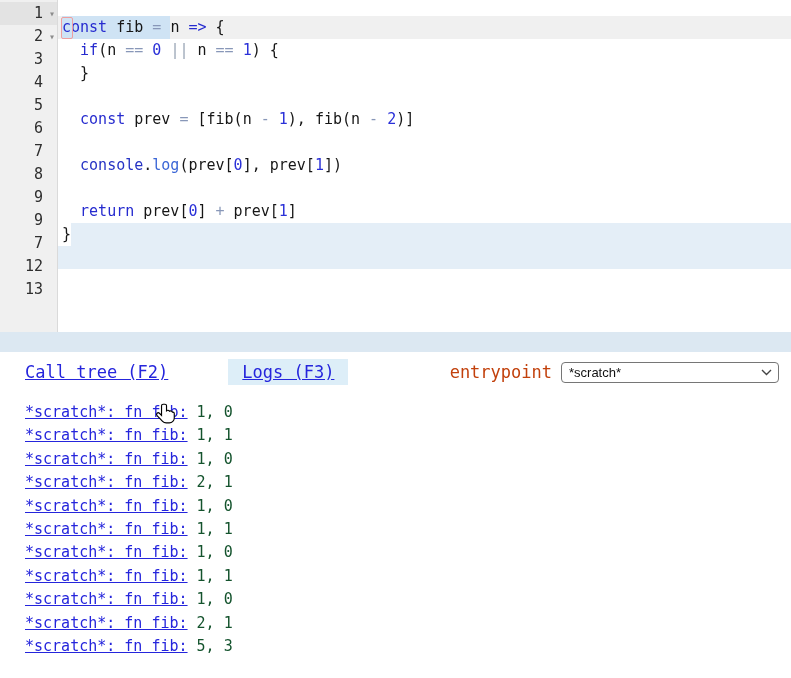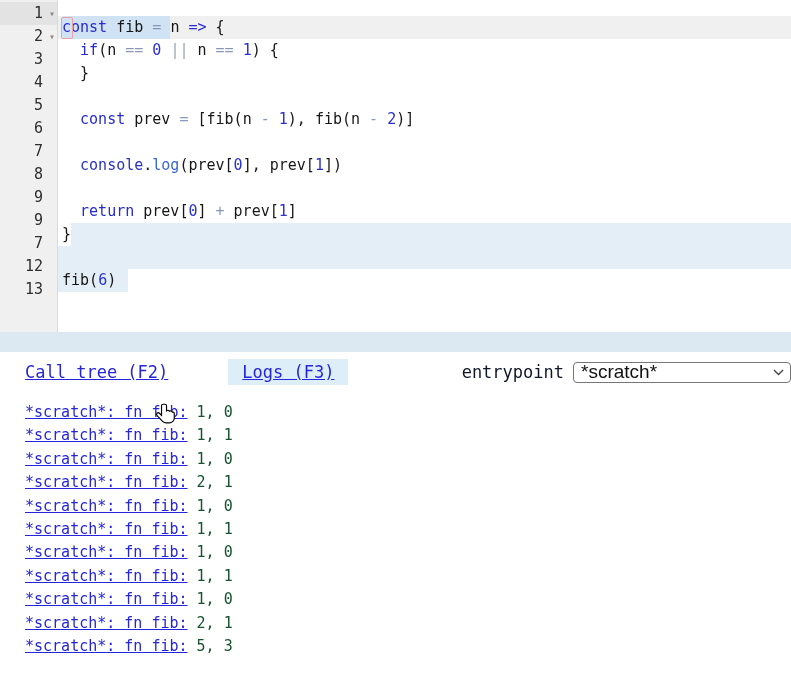--- a/index.html
+++ b/index.html
@@ -24,29 +24,29 @@
         border-radius:2px;z-index:3;background:transparent;}
   .guide{position:absolute;top:2px;bottom:2px;width:0;border-left:1px dotted var(--guide);z-index:0;}
   .tok{position:relative;z-index:2;}
   .tok.kw{color:var(--kw);} .tok.num{color:var(--num);} .tok.op{color:var(--op);}
   .tok.bar{color:var(--bar);} .tok.arrow{color:var(--kw);} .tok.builtin{color:var(--builtin);margin-top:20px;}
   .tok.prop{color:var(--prop);text-align:center;} .tok.pl,.tok.var{color:var(--text);}
   
   .gap{position:absolute;top:332px;left:0;width:791px;height:20px;background:var(--band);}
   
   .panel{position:absolute;top:352px;left:0;right:0;bottom:0;background:#ffffff;
-         padding:7px 0 0 25px;box-sizing:border-box;}
+         padding:7px 12px 0 25px;box-sizing:border-box;}
   .tabrow{display:flex;align-items:center;}
   .tab{font-size:17px;color:var(--link);text-decoration:underline;cursor:pointer;white-space:pre;}
   .tab.active{background:var(--tab_active_bg);padding:3px 14px;margin-left:60px;}
   .entry{margin-left:auto;display:flex;align-items:center;gap:9px;}
-  .entrylabel{font-size:17px;color:#0f172a;}
+  .entrylabel{font-size:17px;color:#c2410c;}
   .select{width:218px;height:21px;border:1px solid var(--select_border);border-radius:4px;
           background:#fff;display:flex;align-items:center;padding:0 20px 0 7px;position:relative;
-          font-family:"Liberation Sans",sans-serif;font-size:19px;color:#111;cursor:pointer;box-sizing:border-box;}
+          font-family:"Liberation Sans",sans-serif;font-size:13px;color:#111;cursor:pointer;box-sizing:border-box;}
   .select .chev{position:absolute;right:6px;top:6px;}
   .logs{margin-top:16px;font-size:15px;line-height:23.4px;}
   .logrow{white-space:pre;}
   .loglink{color:var(--link);text-decoration:underline;cursor:pointer;}
   .logval{color:#14532d;}
   .handcursor{position:absolute;left:154px;top:403px;z-index:20;pointer-events:none;}
 </style>
 </head>
 <body>
 
@@ -73,21 +73,20 @@
         <div class="line"><span class="tok pl">  </span><span class="tok kw">if</span><span class="tok pl">(</span><span class="tok var">n</span><span class="tok pl"> </span><span class="tok op">==</span><span class="tok pl"> </span><span class="tok num">0</span><span class="tok pl"> </span><span class="tok bar">||</span><span class="tok pl"> </span><span class="tok var">n</span><span class="tok pl"> </span><span class="tok op">==</span><span class="tok pl"> </span><span class="tok num">1</span><span class="tok pl">) {</span></div>
         <div class="line"><span class="tok pl">  }</span></div>
         <div class="line"></div>
         <div class="line"><span class="tok pl">  </span><span class="tok kw">const</span><span class="tok pl"> </span><span class="tok var">prev</span><span class="tok pl"> </span><span class="tok op">=</span><span class="tok pl"> [</span><span class="tok var">fib</span><span class="tok pl">(</span><span class="tok var">n</span><span class="tok pl"> </span><span class="tok op">-</span><span class="tok pl"> </span><span class="tok num">1</span><span class="tok pl">), </span><span class="tok var">fib</span><span class="tok pl">(</span><span class="tok var">n</span><span class="tok pl"> </span><span class="tok op">-</span><span class="tok pl"> </span><span class="tok num">2</span><span class="tok pl">)]</span></div>
         <div class="line"></div>
         <div class="line"><span class="tok pl">  </span><span class="tok builtin">console</span><span class="tok pl">.</span><span class="tok prop">log</span><span class="tok pl">(</span><span class="tok var">prev</span><span class="tok pl">[</span><span class="tok num">0</span><span class="tok pl">], </span><span class="tok var">prev</span><span class="tok pl">[</span><span class="tok num">1</span><span class="tok pl">])</span></div>
         <div class="line"></div>
         <div class="line"><span class="tok pl">  </span><span class="tok kw">return</span><span class="tok pl"> </span><span class="tok var">prev</span><span class="tok pl">[</span><span class="tok num">0</span><span class="tok pl">] </span><span class="tok op">+</span><span class="tok pl"> </span><span class="tok var">prev</span><span class="tok pl">[</span><span class="tok num">1</span><span class="tok pl">]</span></div>
         <div class="line"><div class="ov region" style="left: calc(1ch + 4px); right: 0px;"></div><span class="tok pl">}</span></div>
         <div class="line"><div class="ov region" style="left: 0px; right: 0px;"></div></div>
-        <div class="line"><div class="ov region" style="left: 0px; width: 70px;"></div><span class="tok var">fib</span><span class="tok pl">(</span><span class="tok num">6</span><span class="tok pl">)</span></div>
       </div>
   </div>
 
   <div class="gap"></div>
 
   <div class="panel">
     <div class="tabrow">
       <a class="tab">Call tree (F2)</a>
       <a class="tab active">Logs (F3)</a>
       <div class="entry">

